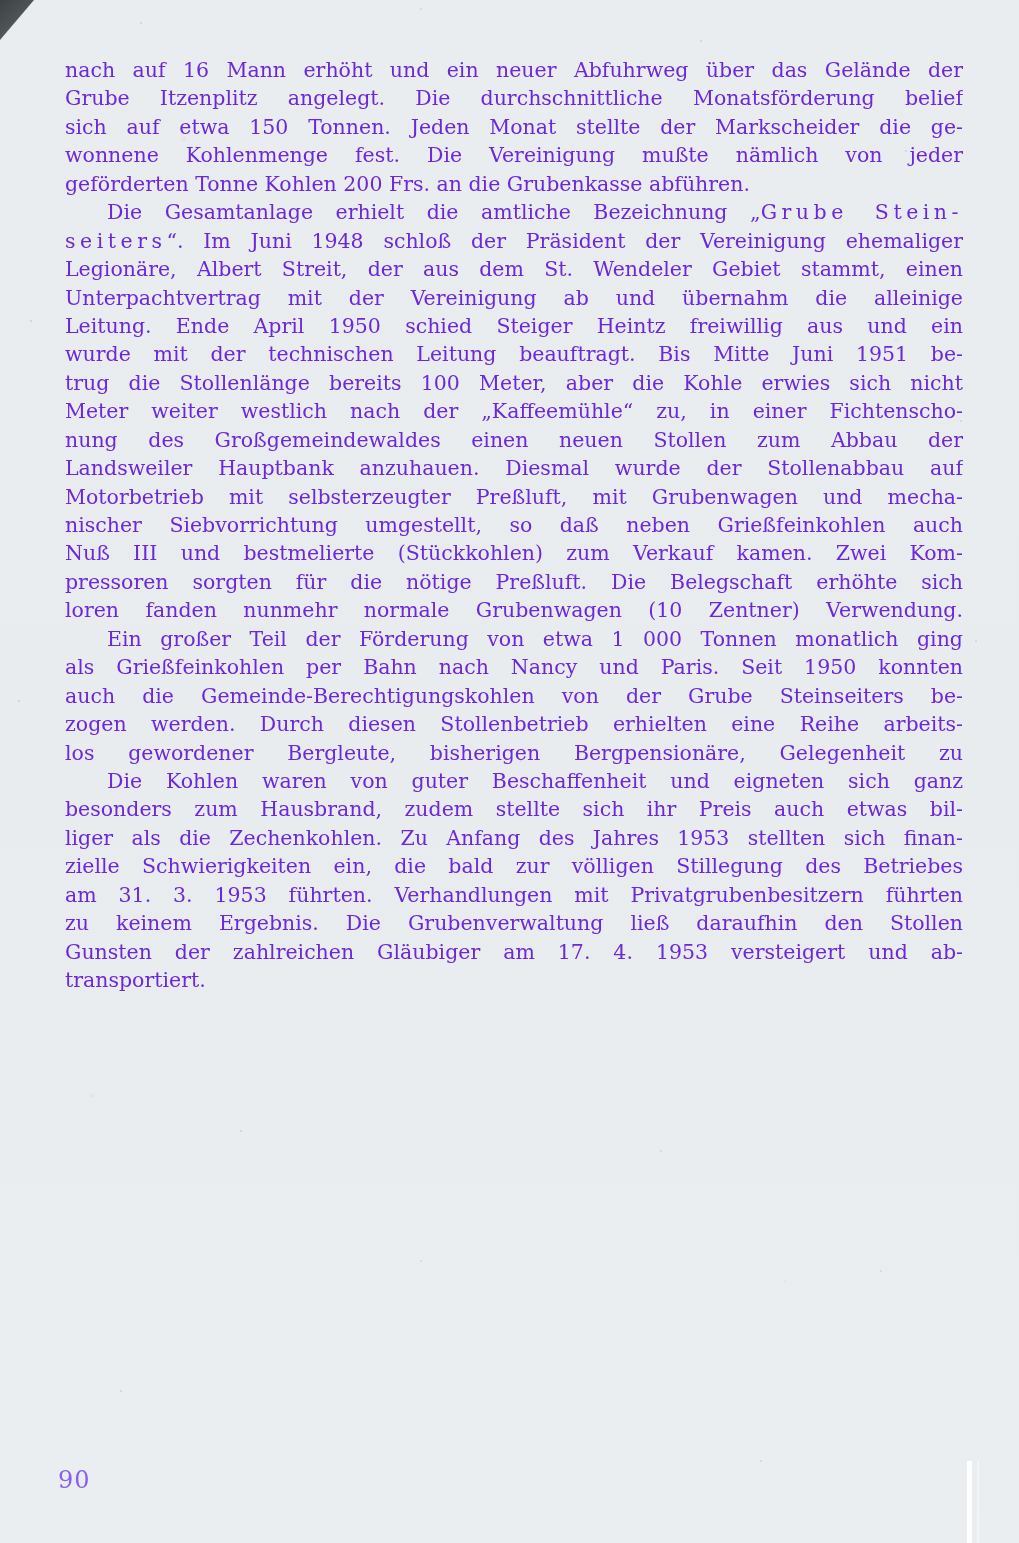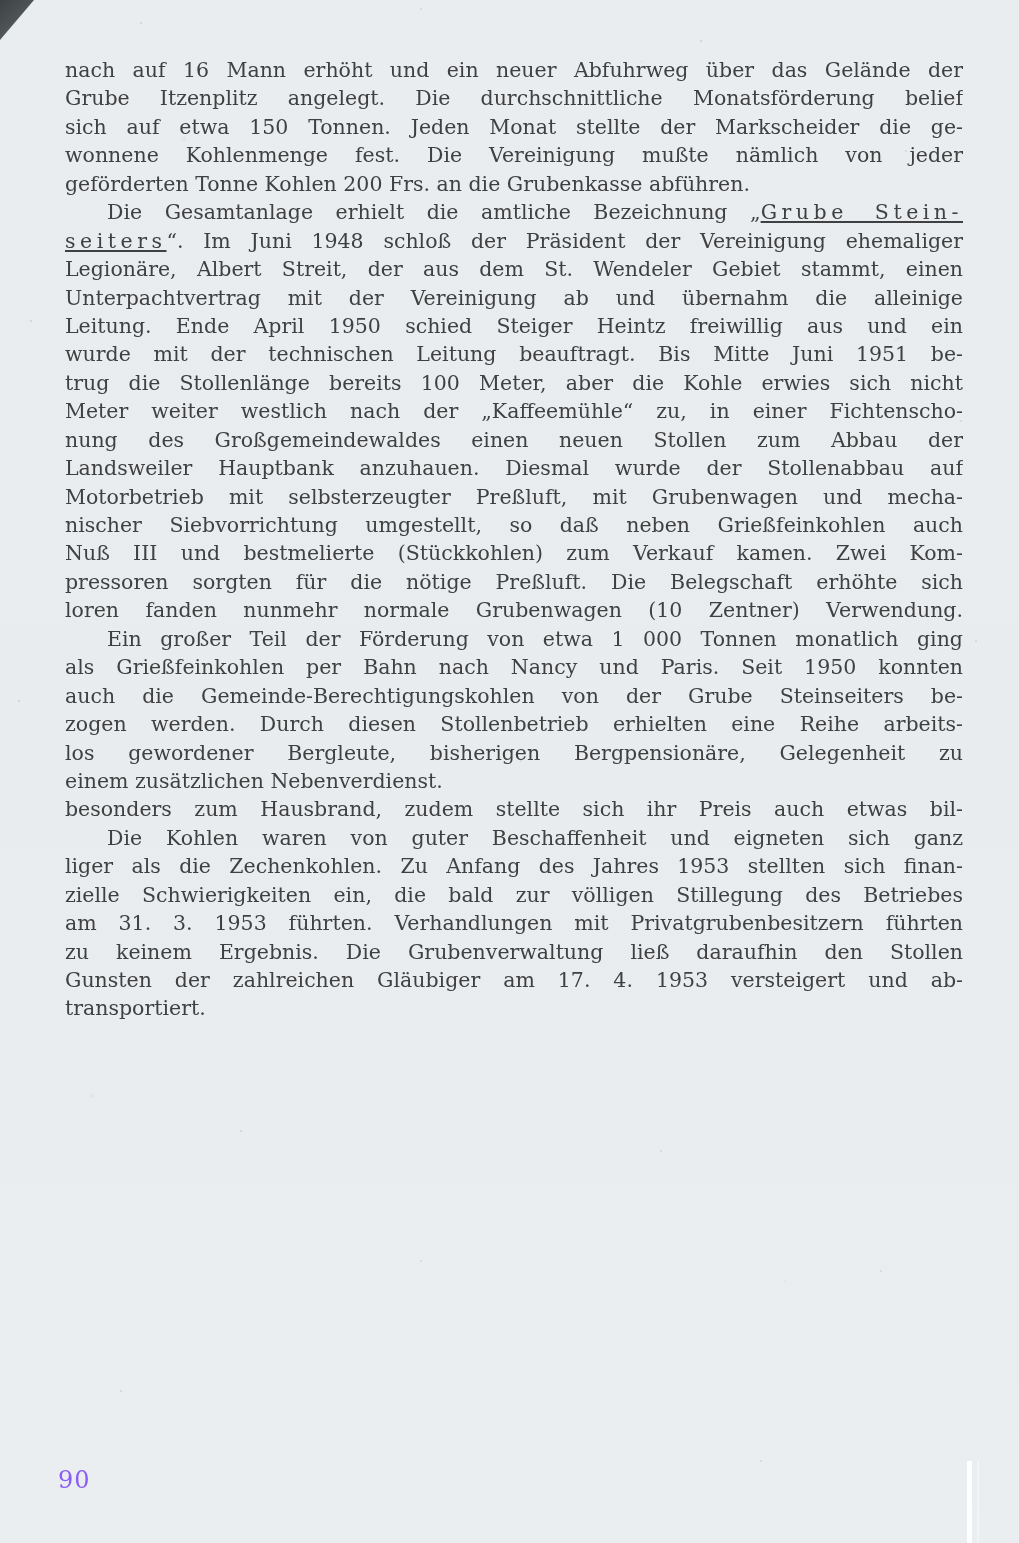--- a/index.html
+++ b/index.html
@@ -90,39 +90,38 @@
   }
   .line.no-just {
     text-align: right;
     text-align-last: left;
   }
   .line.indent {
     text-indent: 42px;
   }
   .sperr {
     letter-spacing: 0.22em;
-    text-decoration: underline;
   }
   .page-number {
     position: absolute;
     left: 58px;
     top: 1466px;
     font-size: 24px;
     color: #8b5cf6;
     letter-spacing: 1px;
   }
 </style>
 </head>
 <body style="background: rgb(233, 237, 240);">
 
 <div class="page-surface"></div>
 <div class="speck"></div>
 <div class="corner-artifact"></div>
 
-<div class="text-block" style="color: #404040;">
+<div class="text-block" style="color: #6d28d9;">
     <div class="line just">nach auf 16 Mann erhöht und ein neuer Abfuhrweg über das Gelände der</div>
     <div class="line just">Grube Itzenplitz angelegt. Die durchschnittliche Monatsförderung belief</div>
     <div class="line just">sich auf etwa 150 Tonnen. Jeden Monat stellte der Markscheider die ge-</div>
     <div class="line just">wonnene Kohlenmenge fest. Die Vereinigung mußte nämlich von jeder</div>
     <div class="line no-just">geförderten Tonne Kohlen 200 Frs. an die Grubenkasse abführen.</div>
     <div class="line just indent">Die Gesamtanlage erhielt die amtliche Bezeichnung „<span class="sperr">Grube Stein-</span></div>
     <div class="line just"><span class="sperr">seiters</span>“. Im Juni 1948 schloß der Präsident der Vereinigung ehemaliger</div>
     <div class="line just">Legionäre, Albert Streit, der aus dem St. Wendeler Gebiet stammt, einen</div>
     <div class="line just">Unterpachtvertrag mit der Vereinigung ab und übernahm die alleinige</div>
     <div class="line just">Leitung. Ende April 1950 schied Steiger Heintz freiwillig aus und ein</div>
@@ -134,23 +133,22 @@
     <div class="line just">Motorbetrieb mit selbsterzeugter Preßluft, mit Grubenwagen und mecha-</div>
     <div class="line just">nischer Siebvorrichtung umgestellt, so daß neben Grießfeinkohlen auch</div>
     <div class="line just">Nuß III und bestmelierte (Stückkohlen) zum Verkauf kamen. Zwei Kom-</div>
     <div class="line just">pressoren sorgten für die nötige Preßluft. Die Belegschaft erhöhte sich</div>
     <div class="line just">loren fanden nunmehr normale Grubenwagen (10 Zentner) Verwendung.</div>
     <div class="line just indent">Ein großer Teil der Förderung von etwa 1 000 Tonnen monatlich ging</div>
     <div class="line just">als Grießfeinkohlen per Bahn nach Nancy und Paris. Seit 1950 konnten</div>
     <div class="line just">auch die Gemeinde-Berechtigungskohlen von der Grube Steinseiters be-</div>
     <div class="line just">zogen werden. Durch diesen Stollenbetrieb erhielten eine Reihe arbeits-</div>
     <div class="line just">los gewordener Bergleute, bisherigen Bergpensionäre, Gelegenheit zu</div>
-    <div class="line no-just">einem zusätzlichen Nebenverdienst.</div>
+    <div class="line just indent">Die Kohlen waren von guter Beschaffenheit und eigneten sich ganz</div>
     <div class="line just">besonders zum Hausbrand, zudem stellte sich ihr Preis auch etwas bil-</div>
-    <div class="line just indent">Die Kohlen waren von guter Beschaffenheit und eigneten sich ganz</div>
     <div class="line just">liger als die Zechenkohlen. Zu Anfang des Jahres 1953 stellten sich finan-</div>
     <div class="line just">zielle Schwierigkeiten ein, die bald zur völligen Stillegung des Betriebes</div>
     <div class="line just">am 31. 3. 1953 führten. Verhandlungen mit Privatgrubenbesitzern führten</div>
     <div class="line just">zu keinem Ergebnis. Die Grubenverwaltung ließ daraufhin den Stollen</div>
     <div class="line just">Gunsten der zahlreichen Gläubiger am 17. 4. 1953 versteigert und ab-</div>
     <div class="line no-just">transportiert.</div>
   </div>
 
 <div class="page-number">90</div>
 

